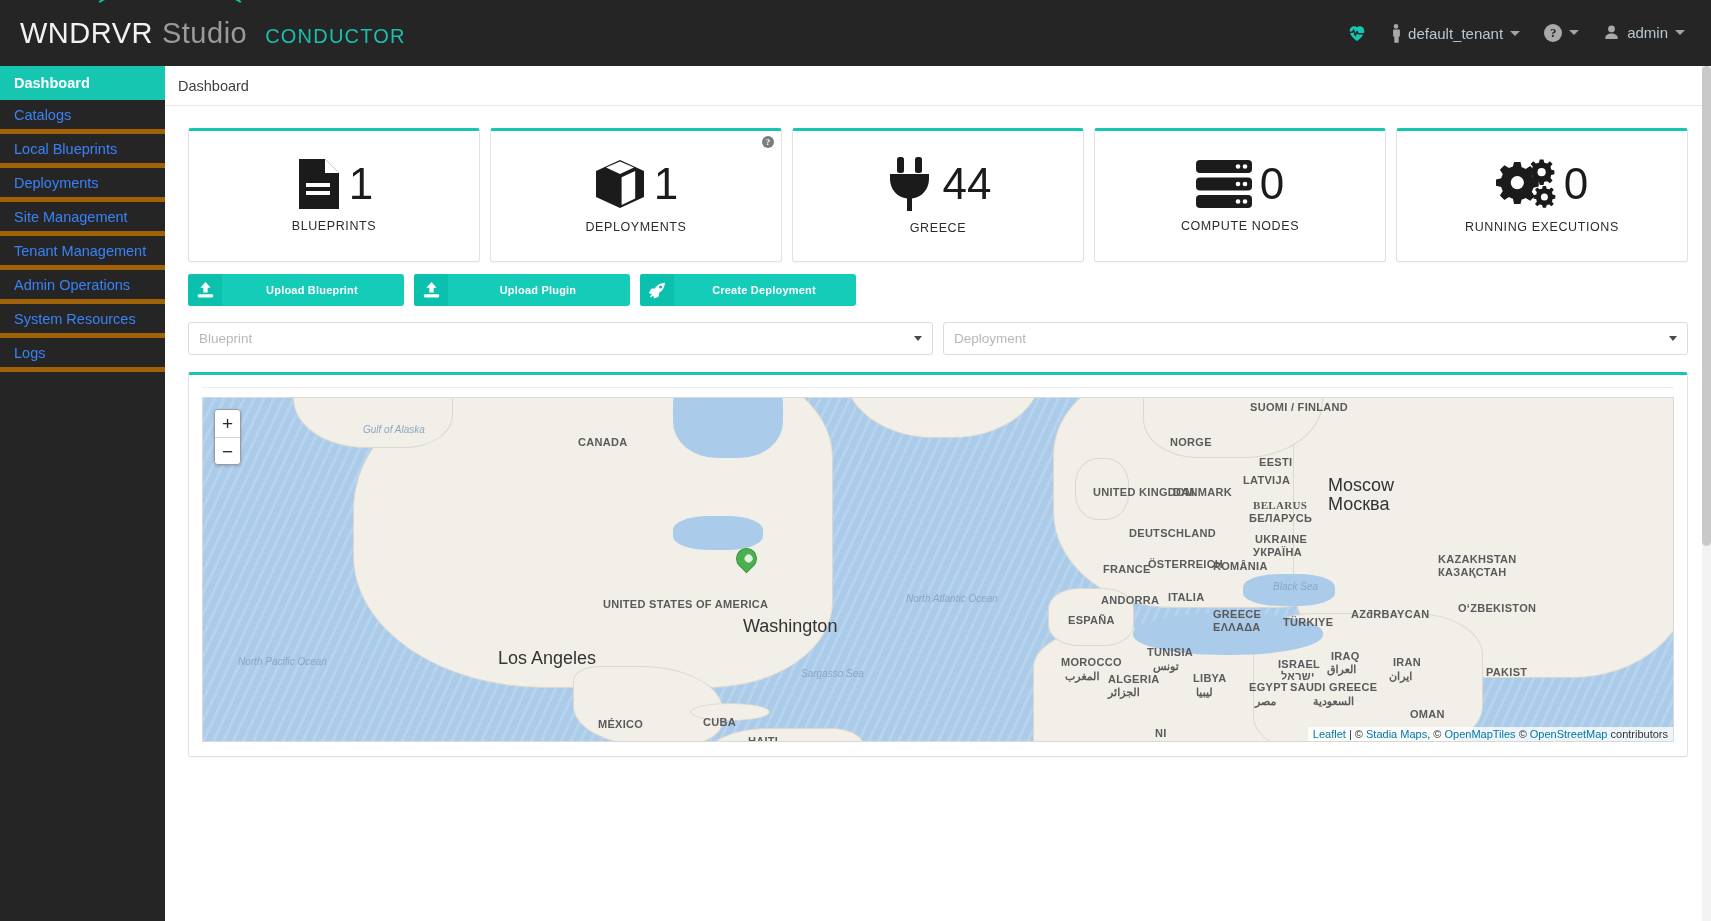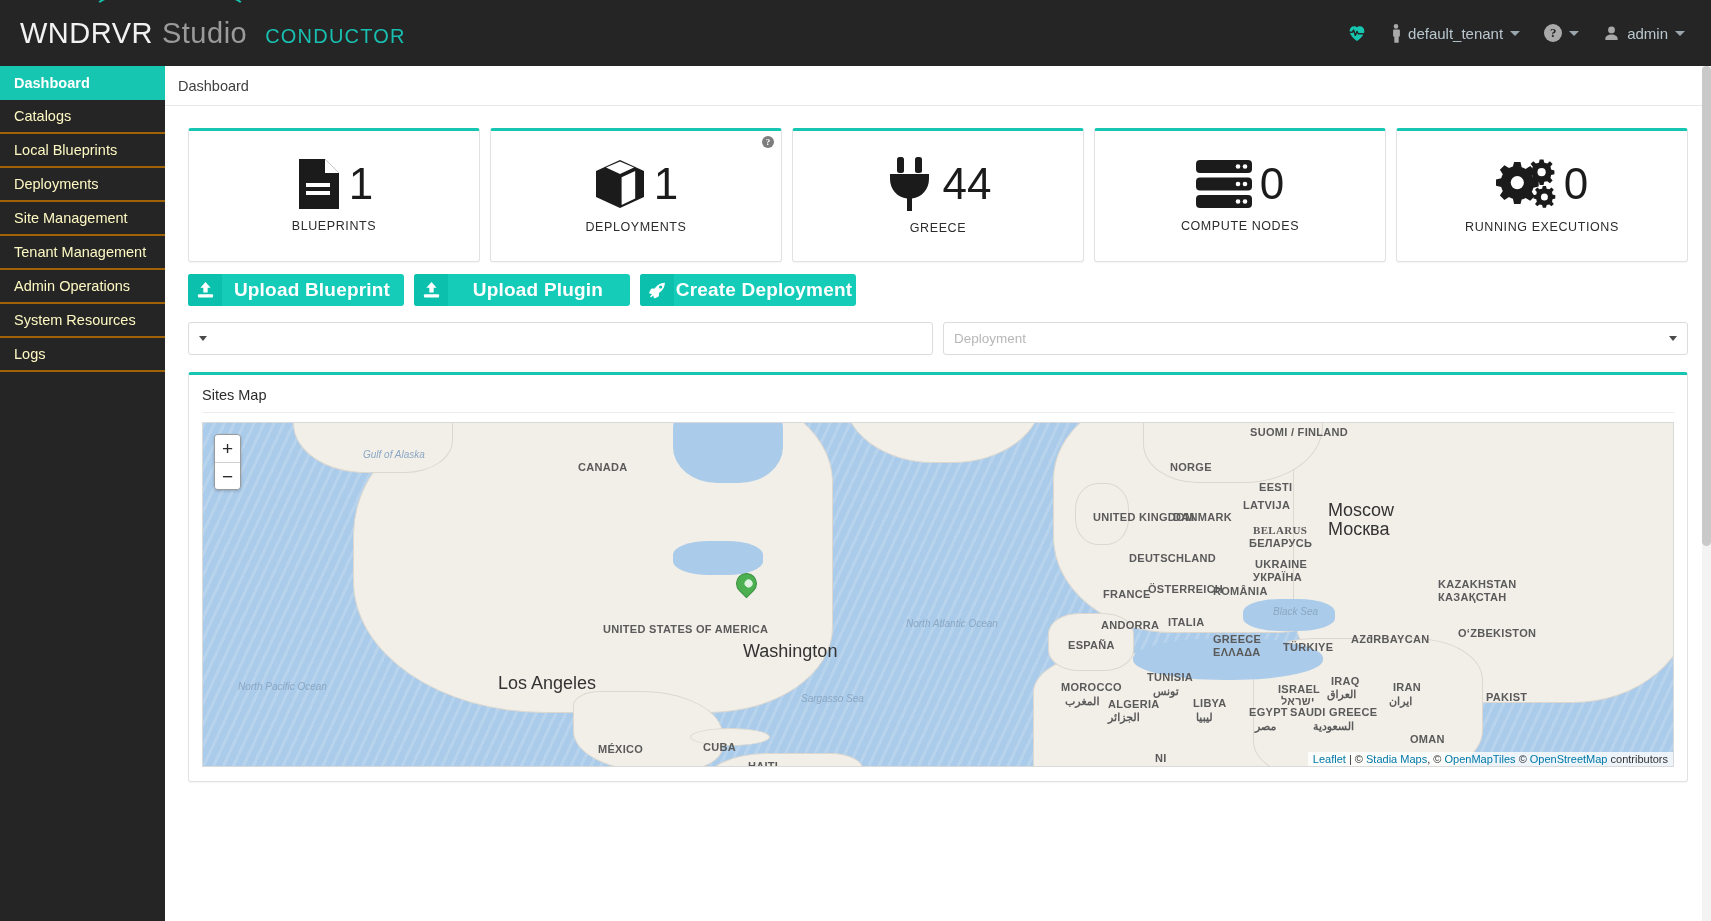--- a/index.html
+++ b/index.html
@@ -20,21 +20,21 @@
   .brand-arc {
     position: absolute; left: 90px; top: -24px; width: 160px; height: 44px;
     border: 2px solid #17c6b0; border-radius: 50%/100%;
     border-bottom-color: transparent; border-left-color: transparent; border-right-color: transparent;
     transform: rotate(0deg);
   }
   .brand-wndrvr { color: #f2f2f2; font-size: 29px; letter-spacing: .5px; font-weight: 400; }
   .brand-studio { color: #9a9a9a; font-size: 29px; letter-spacing: .5px; margin-left: 9px; font-weight: 400; }
   .brand-conductor { color: #18bfb0; font-size: 20px; letter-spacing: 1.2px; margin-left: 18px; font-weight: 400; }
 
-  .top-right { margin-left: auto; display: flex; align-items: center; gap: 4px; padding-right: 16px; }
+  .top-right { margin-left: auto; display: flex; align-items: flex-start; gap: 4px; padding-right: 16px; }
   .tr-item {
     display: flex; align-items: center; gap: 7px;
     color: #b9c7cf; font-size: 15px; padding: 6px 10px; cursor: pointer; white-space: nowrap;
   }
   .caret-d {
     width: 0; height: 0; border-left: 5px solid transparent; border-right: 5px solid transparent;
     border-top: 5px solid #9aa7af; display: inline-block;
   }
   .heart-icon { color: #17c6b0; display: flex; align-items: center; }
   .person-icon, .admin-icon { color: #a9a9a9; display: flex; align-items: center; }
@@ -44,22 +44,22 @@
     font-family: "Liberation Serif", serif;
   }
 
   
   .sidebar {
     position: absolute; top: 66px; left: 0; width: 165px; height: 855px;
     background: #252525; z-index: 15;
   }
   .side-item {
     height: 34px; display: flex; align-items: center; padding-left: 14px;
-    color: #fef9c3; font-size: 14.5px; cursor: pointer;
-    border-bottom: 2px solid #a16207;
+    color: #3b82f6; font-size: 14.5px; cursor: pointer;
+    border-bottom: 5px solid #a16207;
   }
   .side-item.active {
     background: #17c6b0; color: #ffffff; font-weight: bold; border-bottom: none;
   }
 
   
   .main {
     position: absolute; top: 66px; left: 165px; width: 1546px; height: 855px;
     background: #ffffff; overflow: hidden;
   }
@@ -94,21 +94,21 @@
   .actions { display: flex; gap: 10px; margin-top: 12px; }
   .btn {
     flex: 0 0 auto; height: 32px; width: 216px; background: #14ccb8; border: none; border-radius: 3px;
     display: flex; align-items: center; cursor: pointer; overflow: hidden; padding: 0;
   }
   .btn-ico {
     width: 34px; height: 32px; background: #0bc0ad; color: #fff;
     display: flex; align-items: center; justify-content: center; flex: 0 0 34px;
   }
   .btn-txt {
-    flex: 1; text-align: center; color: #fff; font-size: 19px; font-weight: bold;
+    flex: 1; text-align: center; color: #fff; font-size: 11px; font-weight: bold;
     padding-right: 2px; letter-spacing: .2px;
   }
 
   
   .filters { display: flex; gap: 10px; margin-top: 16px; }
   .filter {
     flex: 1; height: 33px; border: 1px solid #dcdcdc; border-radius: 3px; background: #fff;
     display: flex; align-items: center; padding: 0 10px; cursor: pointer;
   }
   .filter-txt { flex: 1; color: #b7b7b7; font-size: 13.5px; }
@@ -368,30 +368,30 @@
             <svg width="17" height="17" viewBox="0 0 18 18" fill="currentColor">
               <path d="M17.3 1.1c-.2-.3-.6-.5-1-.4-3.6.3-6.6 1.7-8.8 4.2L6 6.8 3.1 7c-.5 0-.9.3-1.1.7l-1.8 3.5c-.2.4 0 .8.4 1l2.6.9-1.7 1.8c-.3.3-.3.8 0 1.1.3.3.8.3 1.1 0l1.8-1.7.9 2.6c.2.4.6.6 1 .4l3.5-1.8c.4-.2.7-.6.7-1.1l.2-2.9 1.9-1.5c2.5-2.2 3.9-5.2 4.2-8.8.1-.4 0-.8-.5-1.1zM12.3 7a1.7 1.7 0 110-3.4 1.7 1.7 0 010 3.4z"></path>
             </svg>
           </span>
           <span class="btn-txt">Create Deployment</span>
         </button>
       </div>
 
     <div class="filters" id="filters">
         <div class="filter">
+          <span class="filter-txt">Blueprint</span>
           <span class="filter-caret"></span>
         </div>
         <div class="filter">
           <span class="filter-txt">Deployment</span>
           <span class="filter-caret"></span>
         </div>
       </div>
 
     <div class="map-panel">
-      <div class="map-title">Sites Map</div>
       <div class="map-sep"></div>
       <div class="map-wrap">
         <div class="sea"></div>
 
         <div class="land" style="left:150px; top:-40px; width:480px; height:330px; border-radius:46% 30% 26% 40%;"></div>
         <div class="land" style="left:90px; top:-60px; width:160px; height:110px; border-radius:40% 50% 30% 45%;"></div>
         <div class="land" style="left:640px; top:-110px; width:200px; height:150px; border-radius:45%;"></div>
         <div class="land" style="left:370px; top:268px; width:150px; height:80px; border-radius:18% 55% 30% 50%;"></div>
         <div class="land" style="left:500px; top:330px; width:160px; height:80px; border-radius:40% 20% 30% 40%;"></div>
         <div class="land" style="left:487px; top:305px; width:80px; height:18px; border-radius:50%;"></div>

